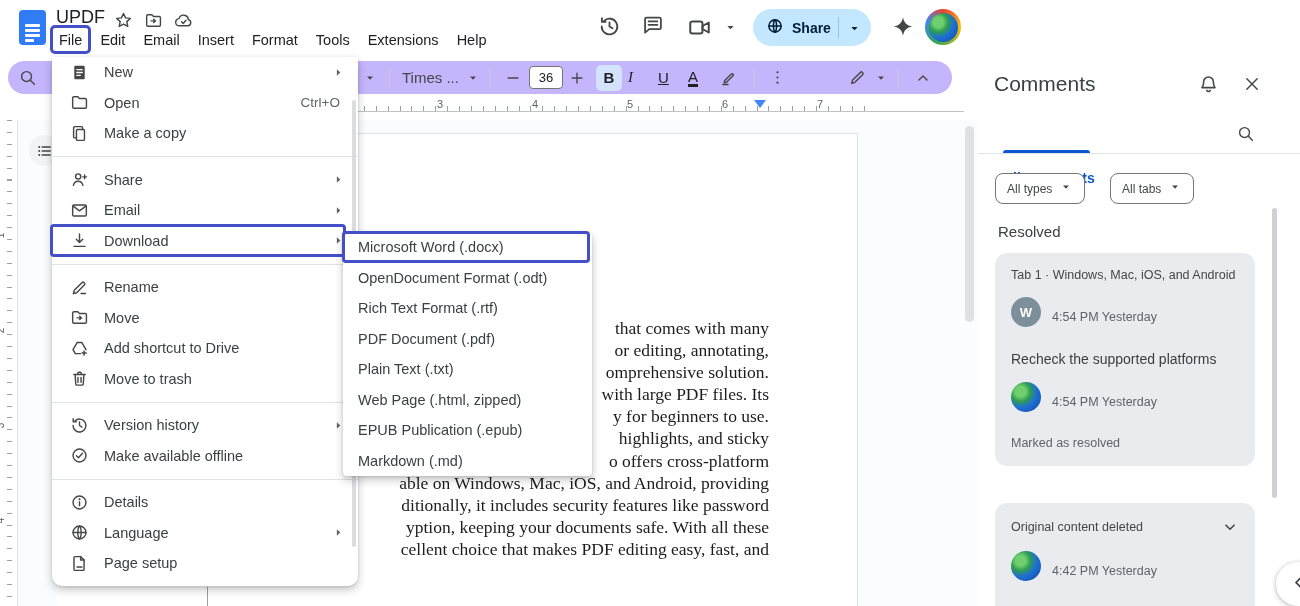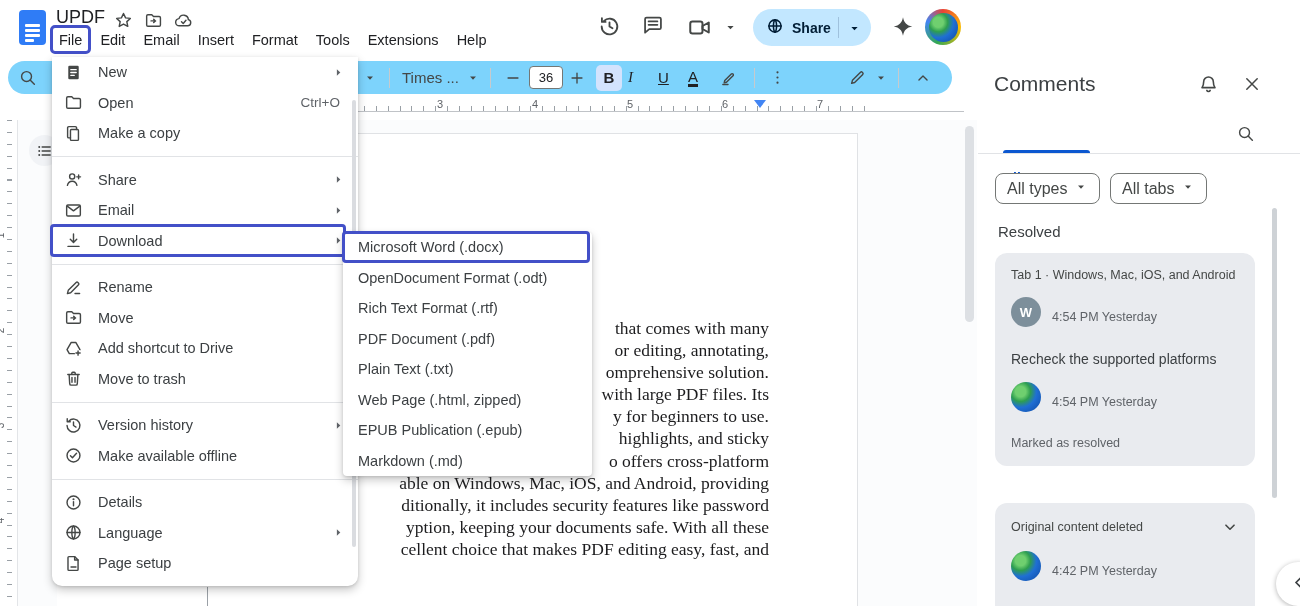--- a/index.html
+++ b/index.html
@@ -16,21 +16,21 @@
   #title-icons { left:114px; top:11px; display:flex; gap:11px; }
   #menubar { left:50px; top:29px; display:flex; font-size:14.5px; color:#202124; }
   #menubar .mb-item { padding:3px 9px; border-radius:4px; cursor:default; }
   #topright { right:0; top:0; width:400px; height:57px; }
   #share-btn { position:absolute; right:107px; top:9px; height:37px; width:118px; border-radius:19px; display:flex; align-items:center; font-size:14px; font-weight:bold; color:#001d35; }
   #share-div { position:absolute; right:139px; top:17px; width:1px; height:21px; background:#9fc1dd; }
   #avatar { position:absolute; right:17px; top:9px; width:36px; height:36px; border-radius:50%; background:conic-gradient(#ea4335,#fbbc04 90deg,#34a853 200deg,#4285f4 290deg,#ea4335); display:flex; align-items:center; justify-content:center; }
   .earth { border-radius:50%; background:radial-gradient(circle at 32% 32%, #6fcf6f 0 18%, #2e9e4f 34%, #1f6fd4 55%, #0d47a1 100%); }
 
   
-  #toolbar { left:8px; top:61px; width:944px; height:33px; background:#7dd3fc; border-radius:17px; z-index:5; display:block; }
+  #toolbar { left:8px; top:61px; width:944px; height:33px; background:#c4b5fd; border-radius:17px; z-index:5; display:block; }
   #toolbar .t-abs { position:absolute; top:0; height:33px; display:flex; align-items:center; }
   .tsep { width:1px; height:20px; background:#c7cacd; }
   .tbtn { color:#444746; font-size:15px; }
   #fontsize-box { width:34px; height:23px; border:1px solid #747775; border-radius:4px; background:#fff; display:flex; align-items:center; justify-content:center; font-size:13px; color:#202124; }
   #bold-btn { width:26px; height:26px; border-radius:5px; background:#d3e3fd; display:flex; align-items:center; justify-content:center; font-weight:bold; font-size:15px; color:#202124; }
   .fmt { font-size:15px; color:#202124; width:26px; text-align:center; }
 
   
   #canvas { left:17px; top:120px; width:960px; height:486px; background:#fbfcfd; border-left:1px solid #e3e5e8; z-index:1; }
   #page { left:57px; top:133px; width:801px; height:473px; background:#fff; border-top:1px solid #e0e2e5; border-right:1px solid #e0e2e5; z-index:2; }
@@ -50,21 +50,21 @@
   #text-cursor { left:207px; top:587px; width:1px; height:19px; background:#9aa0a6; z-index:3; }
 
   
   #doc-text { left:250px; top:317px; width:519px; z-index:3; font-family:"Liberation Serif", serif; font-size:17.5px; color:#1c1c1e; text-align:right; }
   #doc-text .dline { height:22.1px; line-height:22.1px; white-space:nowrap; }
 
   
   #file-menu { left:52px; top:57px; width:306px; height:529px; background:#fff; border-radius:0 0 10px 10px;
      box-shadow:0 4px 10px rgba(0,0,0,.22), 0 1px 3px rgba(0,0,0,.12); z-index:60; }
   .menu-divider { height:1px; background:#e1e3e6; margin:7.5px 0; }
-  .menu-row { height:30.5px; display:flex; align-items:center; padding-left:12px; font-size:14.5px; color:#3c4043; }
+  .menu-row { height:30.5px; display:flex; align-items:center; padding-left:18px; font-size:14.5px; color:#3c4043; }
   .menu-row .mlabel { margin-left:15px; }
   .menu-row .mspace { flex:1; }
   .menu-row .mshort { font-size:13.5px; color:#5f6368; margin-right:18px; }
   .menu-row .marrow { margin-right:12px; }
   #menu-scrollbar { position:absolute; right:2px; top:43px; width:4px; height:447px; background:#dadce0; border-radius:2px; }
 
   
   #submenu { left:343px; top:232px; width:249px; height:244px; background:#fff; border-radius:4px;
      box-shadow:0 4px 10px rgba(0,0,0,.22), 0 1px 3px rgba(0,0,0,.12); z-index:70; }
   .sub-row { height:30.5px; display:flex; align-items:center; padding-left:15px; font-size:14.5px; color:#3c4043; }
@@ -78,21 +78,21 @@
   
   #comments { left:978px; top:57px; width:322px; height:549px; background:#fff; z-index:40; }
   #comments-title { position:absolute; left:16px; top:15px; font-size:21px; color:#3c4043; }
   #bell-btn { position:absolute; left:220px; top:17px; }
   #close-btn { position:absolute; left:264px; top:17px; }
   .tab { position:absolute; top:69px; font-size:14px; color:#444746;margin-top:44px; }
   #tab-all { left:25px; color:#0b57d0; font-weight:bold; }
   #tab-foryou { left:142px; }
   #tab-underline { position:absolute; left:25px; top:93px; width:87px; height:3px; background:#0b57d0; border-radius:3px 3px 0 0; }
   #tabs-divider { position:absolute; left:0; top:96px; width:322px; height:1px; background:#e1e3e6; }
-  .chip { position:absolute; top:116px; height:31px; border:1px solid #747775; border-radius:8px; display:flex; align-items:center; gap:7px; padding:0 11px; font-size:16px; color:#444746; background:#fff; }
+  .chip { position:absolute; top:116px; height:31px; border:1px solid #747775; border-radius:8px; display:flex; align-items:center; gap:7px; padding:0 11px; font-size:12px; color:#444746; background:#fff; }
   #chip-types { left:17px; }
   #chip-tabs { left:132px; }
   #resolved-label { position:absolute; left:20px; top:166px; font-size:15px; color:#3c4043; }
   #comment-cards { position:absolute; left:17px; top:196px; width:260px; display:flex; flex-direction:column; gap:37px; }
   .card { background:#e9ebef; border-radius:12px; padding:15px 16px 16px; }
   .card-head { display:flex; align-items:center; justify-content:space-between; font-size:12.5px; color:#444746; }
   .entry { display:flex; align-items:flex-end; gap:11px; margin-top:15px; }
   .avatar30 { width:30px; height:30px; border-radius:50%; display:flex; align-items:center; justify-content:center; color:#fff; font-size:13px; font-weight:bold; }
   .av-initial { background:#7d8f9b; }
   .entry .etime { font-size:12.5px; color:#5f6368; padding-bottom:3px; }

